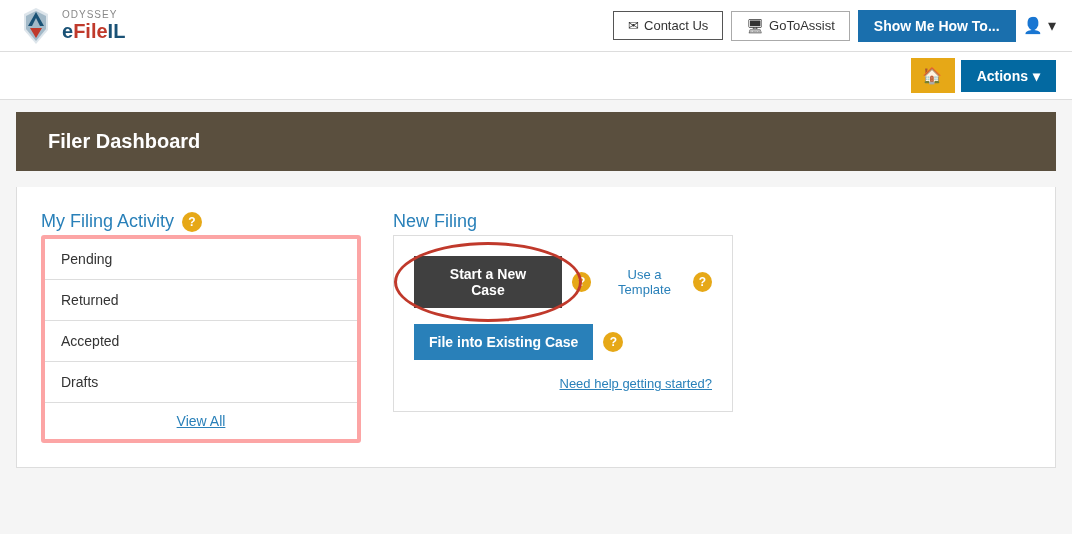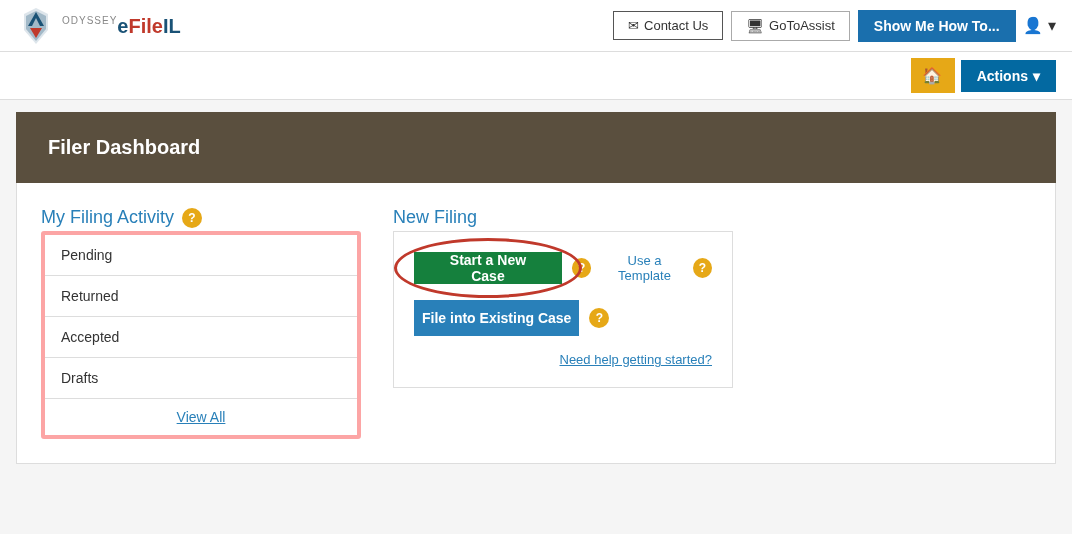--- a/index.html
+++ b/index.html
@@ -14,21 +14,21 @@
       justify-content: space-between;
       padding: 8px 16px;
       height: 52px;
     }
     .logo-area {
       display: flex;
       align-items: center;
     }
     .logo-text {
       display: flex;
-      flex-direction: row;
+      flex-direction: column;
       line-height: 1.1;
     }
     .logo-odyssey {
       font-size: 10px;
       color: #888;
       letter-spacing: 1px;
     }
     .logo-efile {
       font-size: 20px;
       font-weight: bold;
@@ -117,24 +117,24 @@
       font-weight: bold;
       display: flex;
       align-items: center;
       gap: 5px;
     }
 
     
     .dashboard-header {
       background: #5a4f3e;
       color: #fff;
-      padding: 24px 32px;
+      padding: 18px 32px;
       font-size: 20px;
       font-weight: bold;
-      margin: 12px 16px 0 16px;
+      margin: 12px 16px 16px 16px;
     }
 
     
     .main-content {
       margin: 0 16px 16px 16px;
       background: #fff;
       border: 1px solid #ddd;
       border-top: none;
       padding: 24px;
     }
@@ -198,33 +198,33 @@
       padding: 20px;
       max-width: 340px;
     }
     .filing-row {
       display: flex;
       align-items: center;
       gap: 10px;
       margin-bottom: 16px;
     }
     .btn-start-new {
-      background: #15803d;
-      color: #fff;
-      border: none;
-      padding: 0 20px;
+      background: #404040;
+      color: #fff;
+      border: none;
+      padding: 10px 20px;
       font-size: 14px;
       font-weight: bold;
       cursor: pointer;
     }
     .btn-file-existing {
       background: #2980b9;
       color: #fff;
       border: none;
-      padding: 10px 8px;
+      padding: 10px 15px;
       font-size: 14px;
       font-weight: bold;
       cursor: pointer;
     }
     .use-template-link {
       color: #2980b9;
       cursor: pointer;
       text-decoration: none;
       font-size: 13px;
       display: flex;

